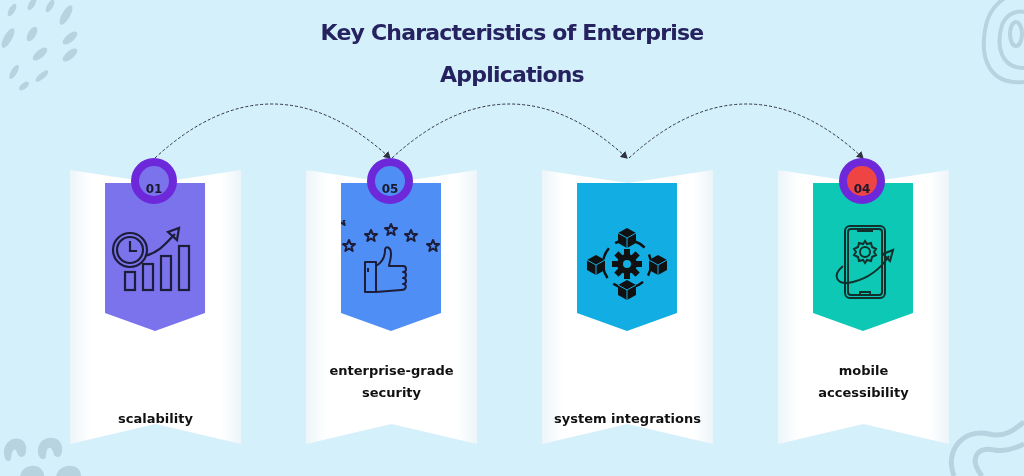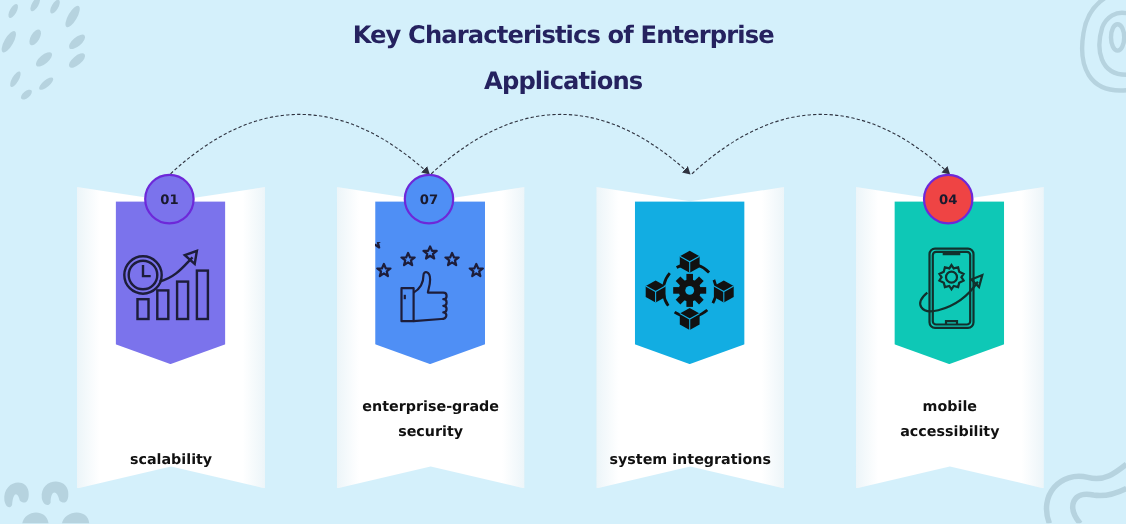--- a/index.html
+++ b/index.html
@@ -28,22 +28,22 @@
     position: absolute; inset: 0;
     clip-path: polygon(0 0, 50% 13px, 100% 0, 100% 100%, 50% 254px, 0 100%);
     background: linear-gradient(90deg, rgba(180,215,230,0.25) 0%, rgba(255,255,255,0) 12%, rgba(255,255,255,0) 88%, rgba(180,215,230,0.25) 100%);
   }
   .banner {
     position: absolute; left: 35px; top: 13px; width: 100px; height: 148px;
     clip-path: polygon(0 0, 100% 0, 100% 130px, 50% 100%, 0 130px);
   }
   .badge {
     position: absolute; left: 61px; top: -12px; width: 46px; height: 46px;
-    border-radius: 50%; border: 2px solid #6d28d9; box-sizing: border-box;
-    display: flex; align-items: center; justify-content: center;
+    border-radius: 50%; border: 8px solid #6d28d9; box-sizing: border-box;
+    display: flex; align-items: flex-end; justify-content: center;
     font-weight: bold; font-size: 12px; color: #1a1a2e;
   }
   .icon { position: absolute; left: 35px; top: 50px; width: 100px; height: 90px; }
   .label {
     position: absolute; left: 8px; right: 8px; top: 190px;
     text-align: center; font-weight: bold; font-size: 13px; line-height: 22px; color: #111;
   }
   .label.one { top: 198px; margin-top: 40px; }
 </style>
 </head>
@@ -128,21 +128,21 @@
   <div class="label one">
     <div>scalability</div>
   </div>
 </div>
 
 <div class="card" style="left:306px">
   <div class="shape"></div>
   <div class="shade"></div>
   <div class="banner" style="background:#4f8ff5"></div>
   <div class="badge" style="background:#4f8ff5">
-      <span>07</span>
+      <span>05</span>
     </div>
   <svg class="icon" viewBox="0 0 100 90">
     <g fill="none" stroke="#1d1d3a" stroke-width="2" stroke-linejoin="round">
       <path id="st" d="M0 -6 L1.8 -1.9 L6 -1.9 L2.6 0.8 L3.7 5 L0 2.5 L-3.7 5 L-2.6 0.8 L-6 -1.9 L-1.8 -1.9 Z"></path>
       <use href="#st" x="8" y="26"></use>
       <use href="#st" x="30" y="16"></use>
       <use href="#st" x="50" y="10"></use>
       <use href="#st" x="70" y="16"></use>
       <use href="#st" x="92" y="26"></use>
       <rect x="24" y="42" width="11" height="30"></rect>

